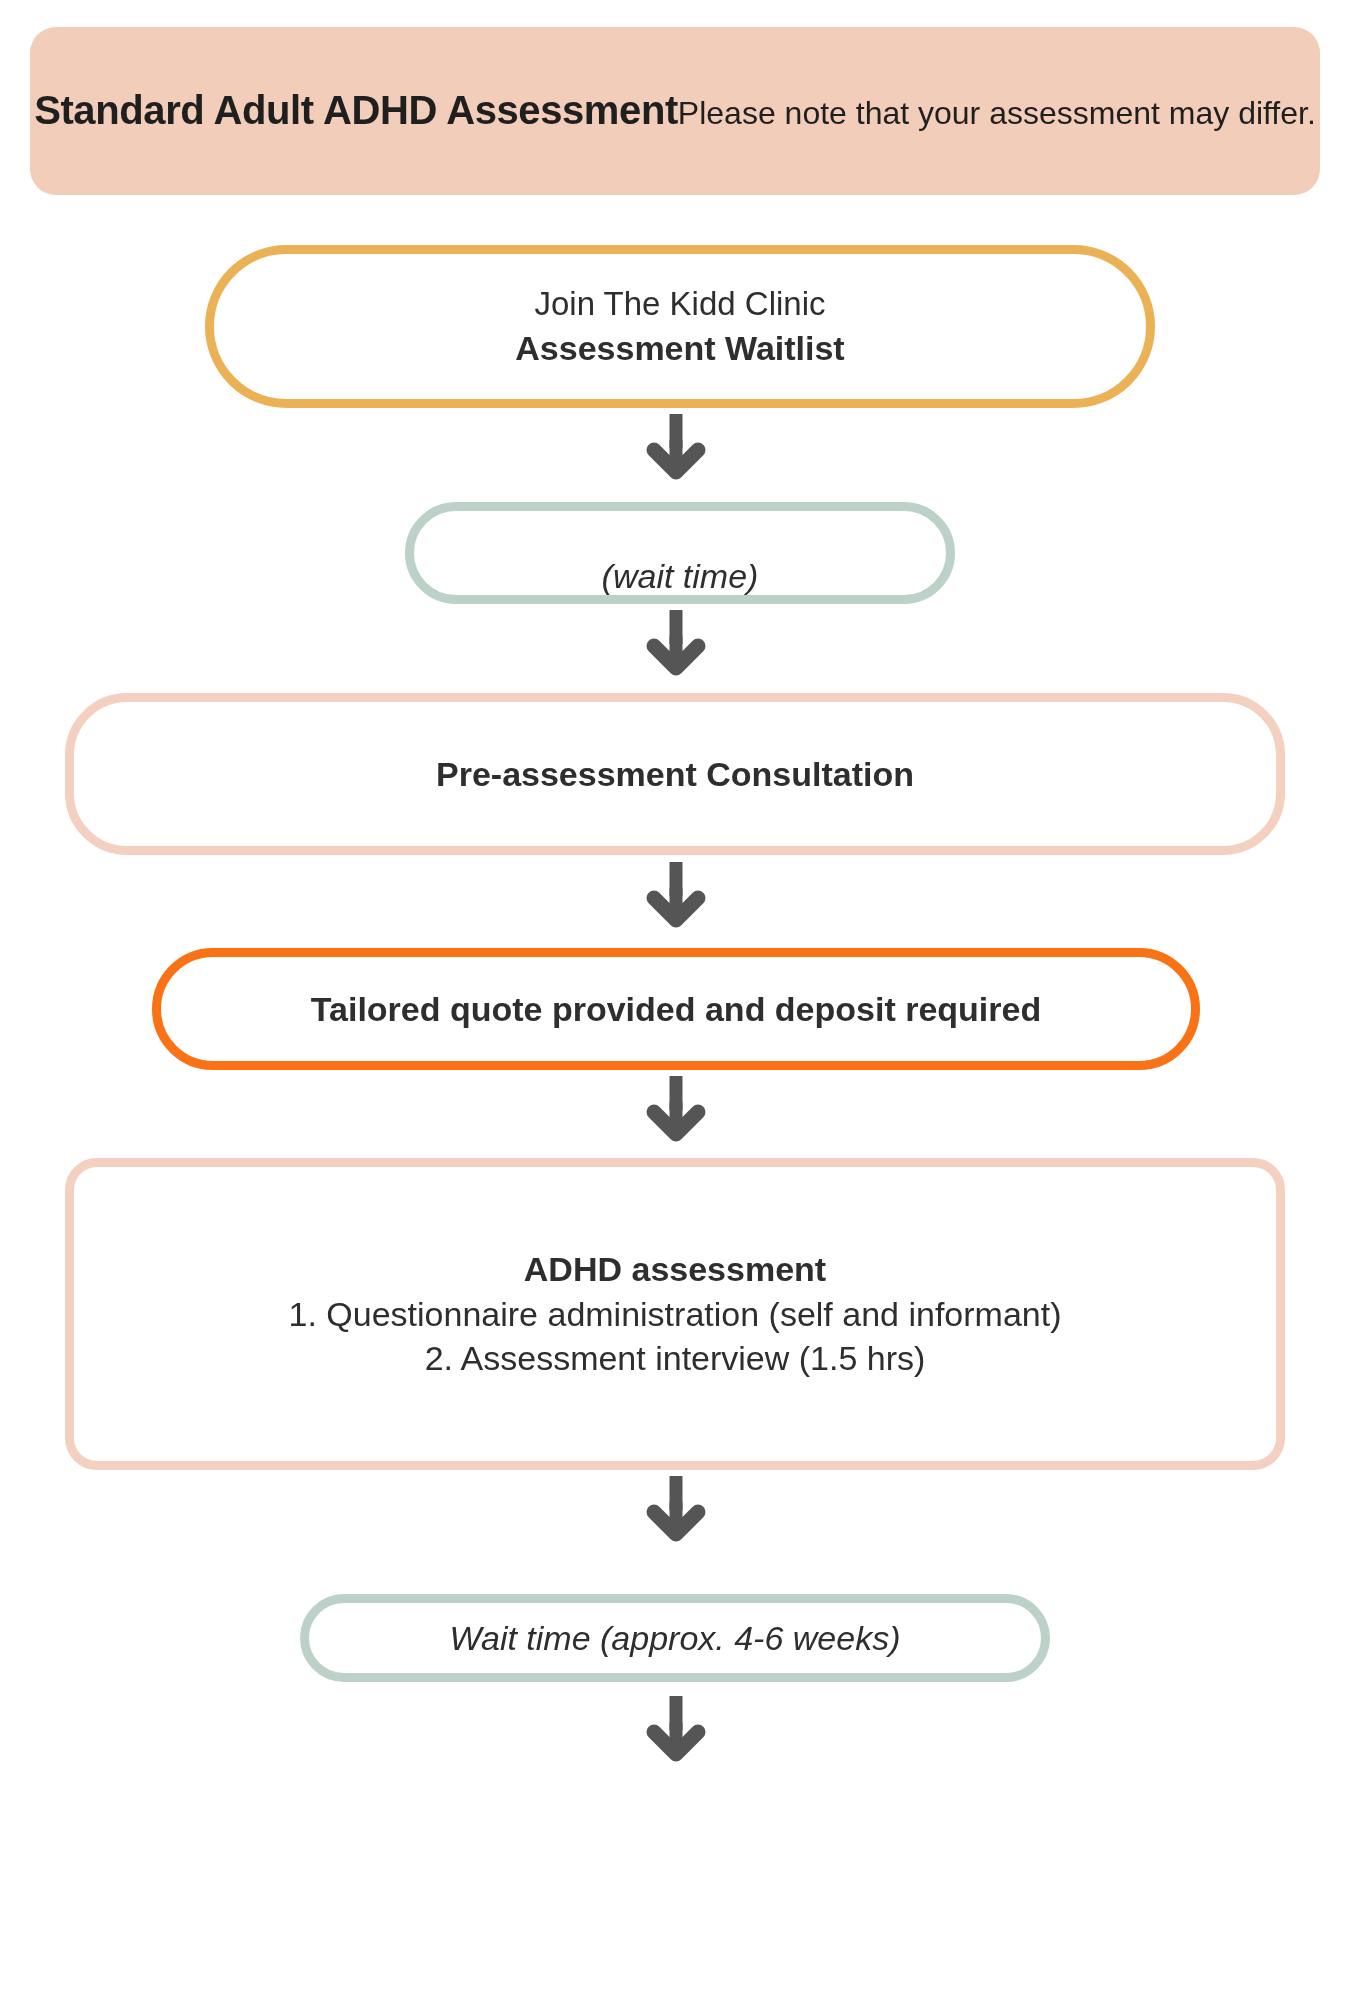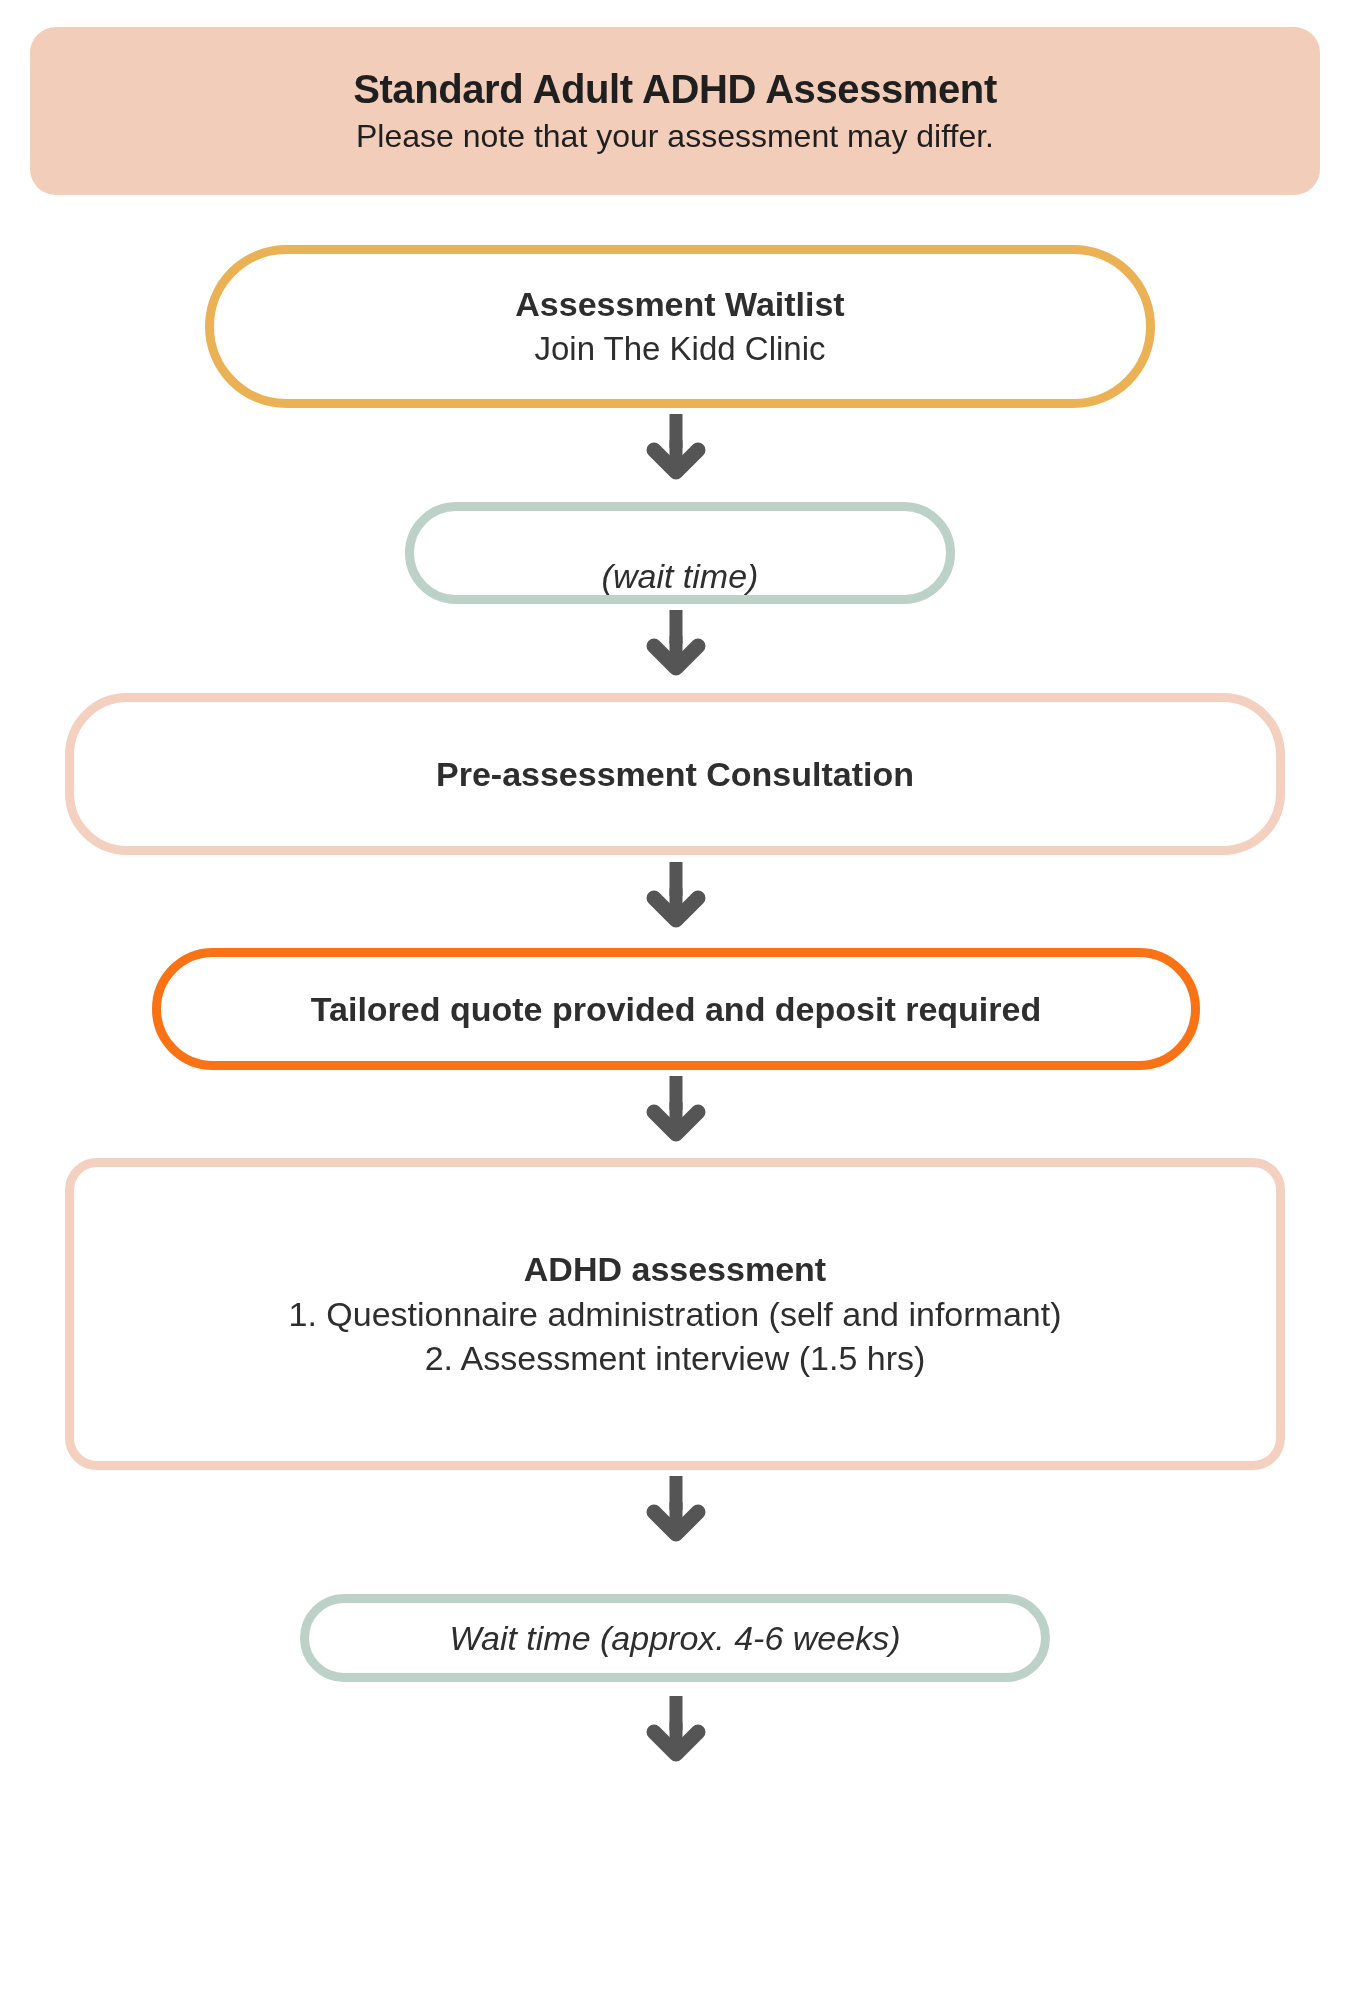--- a/index.html
+++ b/index.html
@@ -25,21 +25,21 @@
   
   .header-banner {
     position: absolute;
     left: 30px;
     top: 27px;
     width: 1290px;
     height: 168px;
     border-radius: 26px;
     background: #f2cdb9;
     display: flex;
-    flex-direction: column;
+    flex-direction: row;
     align-items: center;
     justify-content: center;
     box-sizing: border-box;
   }
   .header-title {
     font-size: 40px;
     font-weight: bold;
     letter-spacing: -0.4px;
     color: #1f1f1f;
     line-height: 1.18;
@@ -172,22 +172,22 @@
 <body>
 
 <div class="canvas">
 
   <div class="header-banner">
     <div class="header-title">Standard Adult ADHD Assessment</div>
     <div class="header-subtitle">Please note that your assessment may differ.</div>
   </div>
 
   <div class="node" id="node-waitlist">
+    <div class="node-line regular">Join The Kidd Clinic</div>
     <div class="node-line bold">Assessment Waitlist</div>
-    <div class="node-line regular">Join The Kidd Clinic</div>
   </div>
 
   <div class="arrow" id="arrow-1">
     <svg width="60" height="70" viewBox="0 0 60 70">
       <path d="M30 2 L30 36" stroke="#555555" stroke-width="13" stroke-linecap="butt" fill="none"></path>
       <path d="M8 38 L30 60 L52 38" stroke="#555555" stroke-width="15" fill="none" stroke-linecap="round" stroke-linejoin="round"></path>
       <path d="M30 30 L30 56" stroke="#555555" stroke-width="13" stroke-linecap="round" fill="none"></path>
     </svg>
   </div>
 

